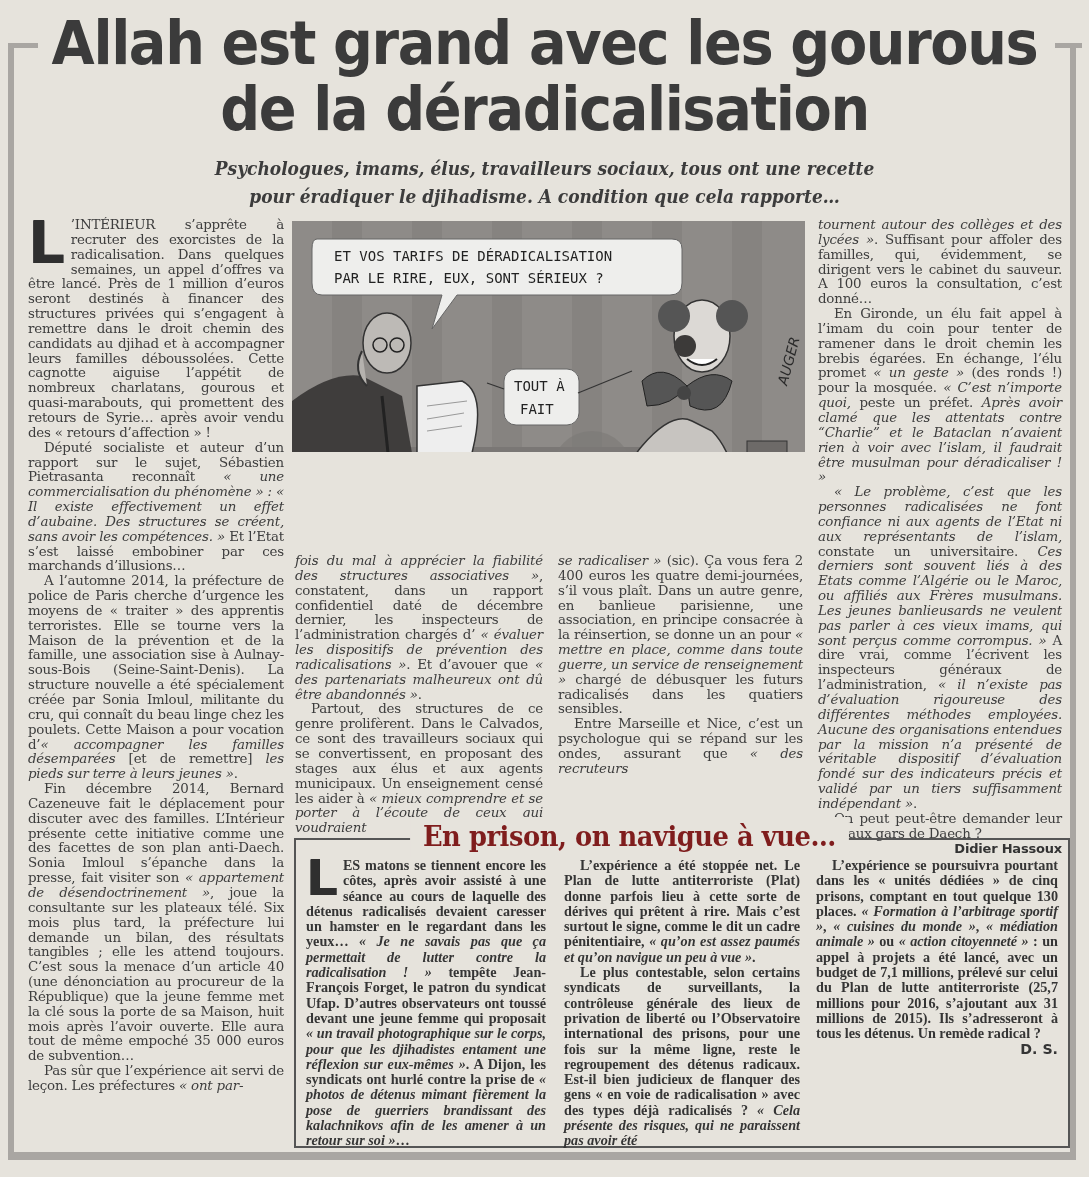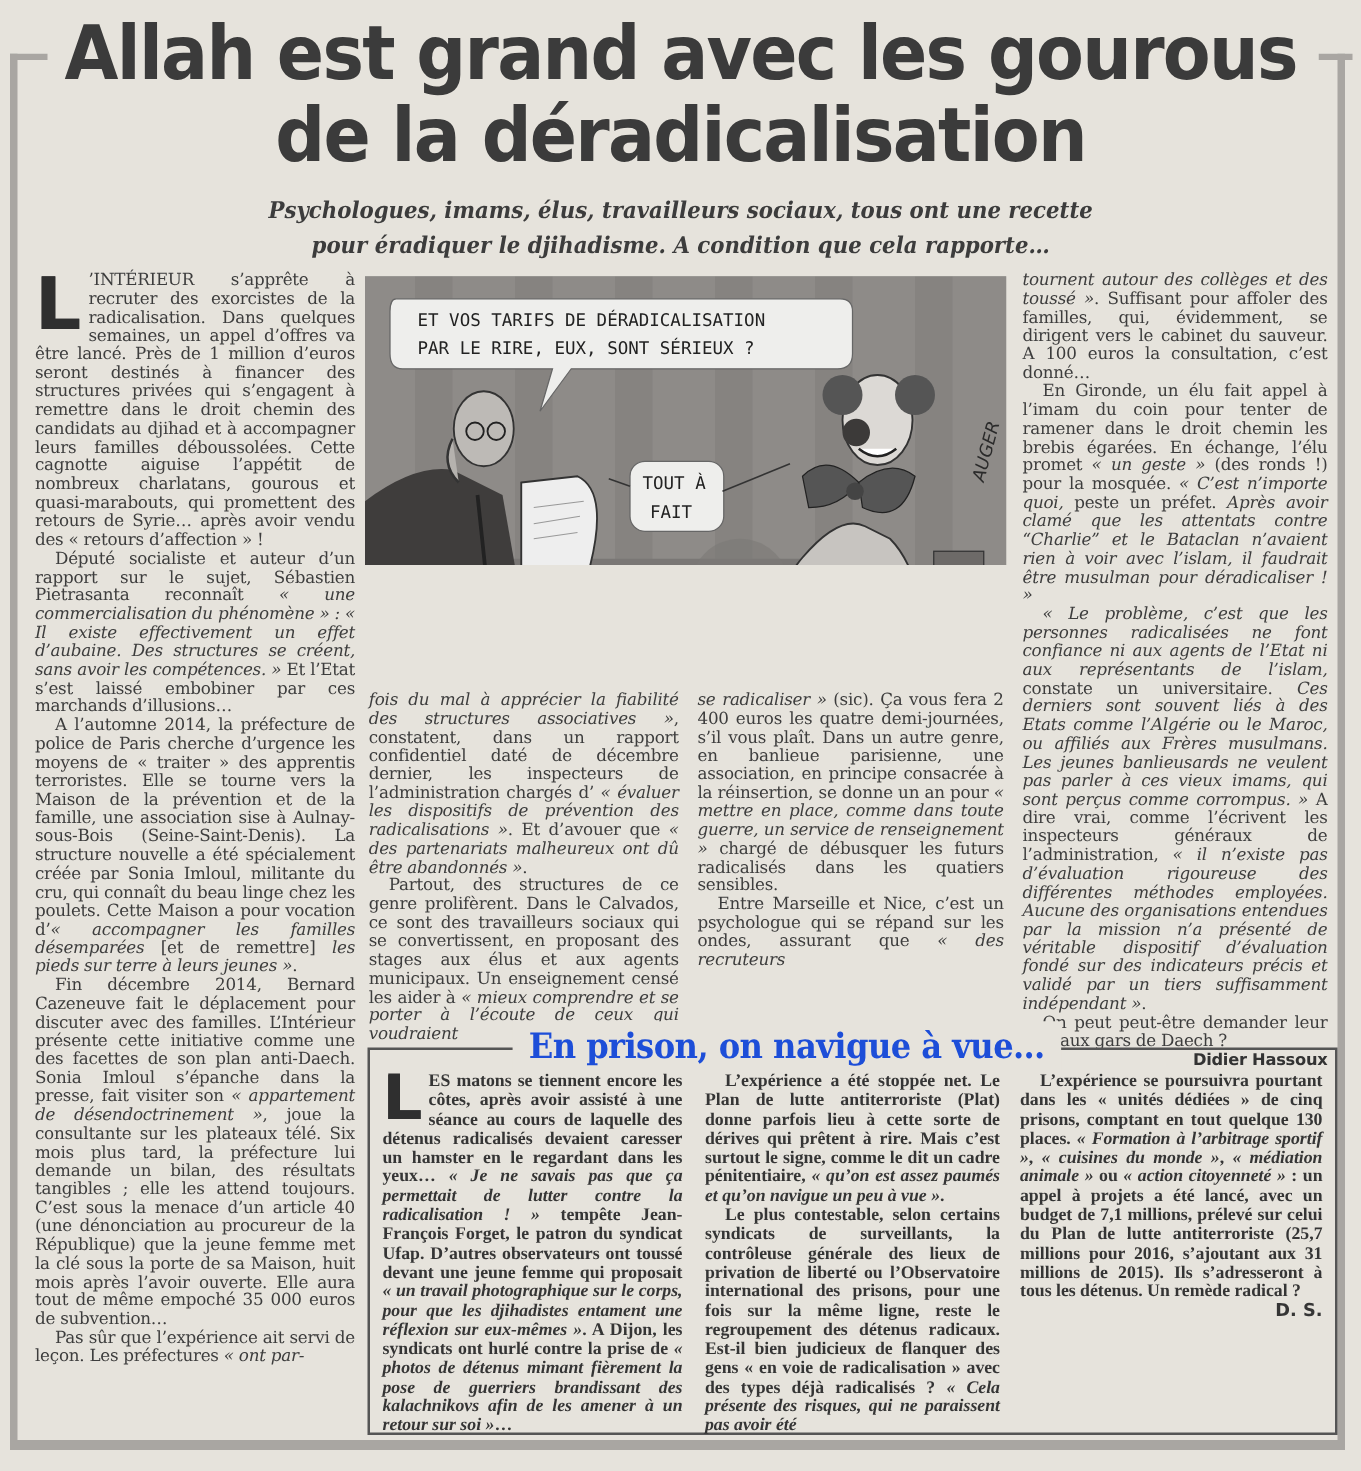--- a/index.html
+++ b/index.html
@@ -54,21 +54,21 @@
     background: #8f8c89; overflow: hidden;
   }
   .cartoon svg { display: block; }
   .box {
     position: absolute; left: 294px; top: 838px; width: 776px; height: 310px;
     border: 2px solid #555; box-sizing: border-box;
   }
   .box-title {
     position: absolute; left: 0; top: 817px; width: 1089px; text-align: center;
     font-family: "DejaVu Serif", serif; font-weight: bold; font-size: 28px; line-height: 40px;
-    color: #1d4ed8; letter-spacing: -0.5px;
+    color: #7f1d1d; letter-spacing: -0.5px;
   }
   .box-title span { background: #e6e3dc; padding: 0 14px; margin-left: 170px; display: inline-block; transform: scaleX(0.92); }
   .bcol {
     position: absolute; font-family: "Liberation Serif", serif; font-weight: bold;
     font-size: 14.2px; line-height: 15.3px; text-align: justify; color: #353535;
   }
   .bcol p { margin: 0; text-indent: 16px; }
   .bcol p.noindent { text-indent: 0; }
   .bcol .dropcap { font-size: 50px; line-height: 36px; height: 36px; margin: 2px 5px 0 0; }
 </style>
@@ -151,21 +151,21 @@
   <p class="noindent"><i>fois du mal à apprécier la fiabilité des structures associatives »</i><span>, constatent, dans un rapport confidentiel daté de décembre dernier, les inspecteurs de l’administration chargés d’ </span><i>« évaluer les dispositifs de prévention des radicalisations »</i><span>. Et d’avouer que </span><i>« des partenariats malheureux ont dû être abandonnés »</i><span>.</span></p>
   <p><span>Partout, des structures de ce genre prolifèrent. Dans le Calvados, ce sont des travailleurs sociaux qui se convertissent, en proposant des stages aux élus et aux agents municipaux. Un enseignement censé les aider à </span><i>« mieux comprendre et se porter à l’écoute de ceux qui voudraient</i></p>
 </div>
 
 <div class="col" style="left:558px; top:554px; width:245px;">
   <p class="noindent"><i>se radicaliser »</i><span> (sic). Ça vous fera 2 400 euros les quatre demi-journées, s’il vous plaît. Dans un autre genre, en banlieue parisienne, une association, en principe consacrée à la réinsertion, se donne un an pour </span><i>« mettre en place, comme dans toute guerre, un service de renseignement »</i><span> chargé de débusquer les futurs radicalisés dans les quatiers sensibles.</span></p>
   <p><span>Entre Marseille et Nice, c’est un psychologue qui se répand sur les ondes, assurant que </span><i>« des recruteurs</i></p>
 </div>
 
 <div class="col" style="left:818px; top:218px; width:244px;">
-  <p class="noindent"><i>tournent autour des collèges et des toussé »</i><span>. Suffisant pour affoler des familles, qui, évidemment, se dirigent vers le cabinet du sauveur. A 100 euros la consultation, c’est donné…</span></p>
+  <p class="noindent"><i>tournent autour des collèges et des lycées »</i><span>. Suffisant pour affoler des familles, qui, évidemment, se dirigent vers le cabinet du sauveur. A 100 euros la consultation, c’est donné…</span></p>
   <p><span>En Gironde, un élu fait appel à l’imam du coin pour tenter de ramener dans le droit chemin les brebis égarées. En échange, l’élu promet </span><i>« un geste »</i><span> (des ronds !) pour la mosquée. </span><i>« C’est n’importe quoi,</i><span> peste un préfet. </span><i>Après avoir clamé que les attentats contre “Charlie” et le Bataclan n’avaient rien à voir avec l’islam, il faudrait être musulman pour déradicaliser ! »</i></p>
   <p><i>« Le problème, c’est que les personnes radicalisées ne font confiance ni aux agents de l’Etat ni aux représentants de l’islam,</i><span> constate un universitaire. </span><i>Ces derniers sont souvent liés à des Etats comme l’Algérie ou le Maroc, ou affiliés aux Frères musulmans. Les jeunes banlieusards ne veulent pas parler à ces vieux imams, qui sont perçus comme corrompus. »</i><span> A dire vrai, comme l’écrivent les inspecteurs généraux de l’administration, </span><i>« il n’existe pas d’évaluation rigoureuse des différentes méthodes employées. Aucune des organisations entendues par la mission n’a présenté de véritable dispositif d’évaluation fondé sur des indicateurs précis et validé par un tiers suffisamment indépendant »</i><span>.</span></p>
   <p><span>On peut peut-être demander leur avis aux gars de Daech ?</span></p>
   <div class="byline">Didier Hassoux</div>
 </div>
 
 <div class="box"></div>
 <div class="box-title"><span>En prison, on navigue à vue…</span></div>
 
 <div class="bcol" style="left:306px; top:858px; width:240px;">

